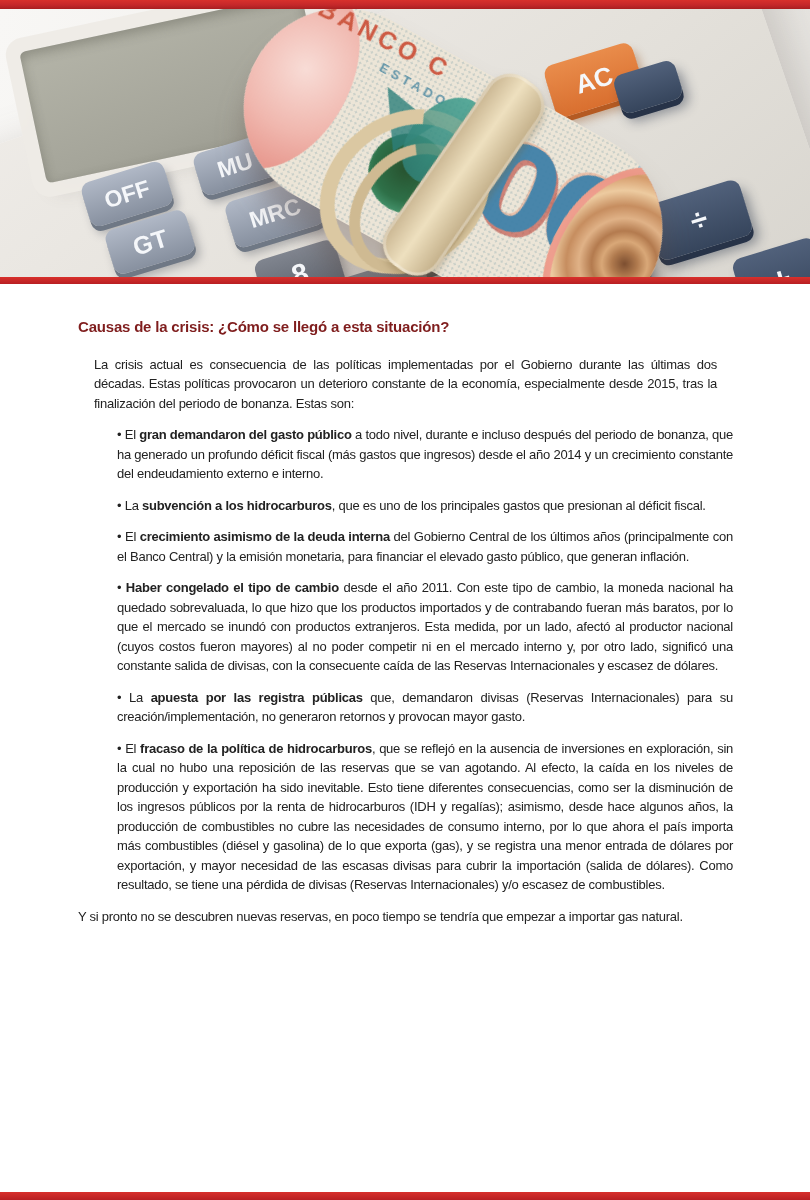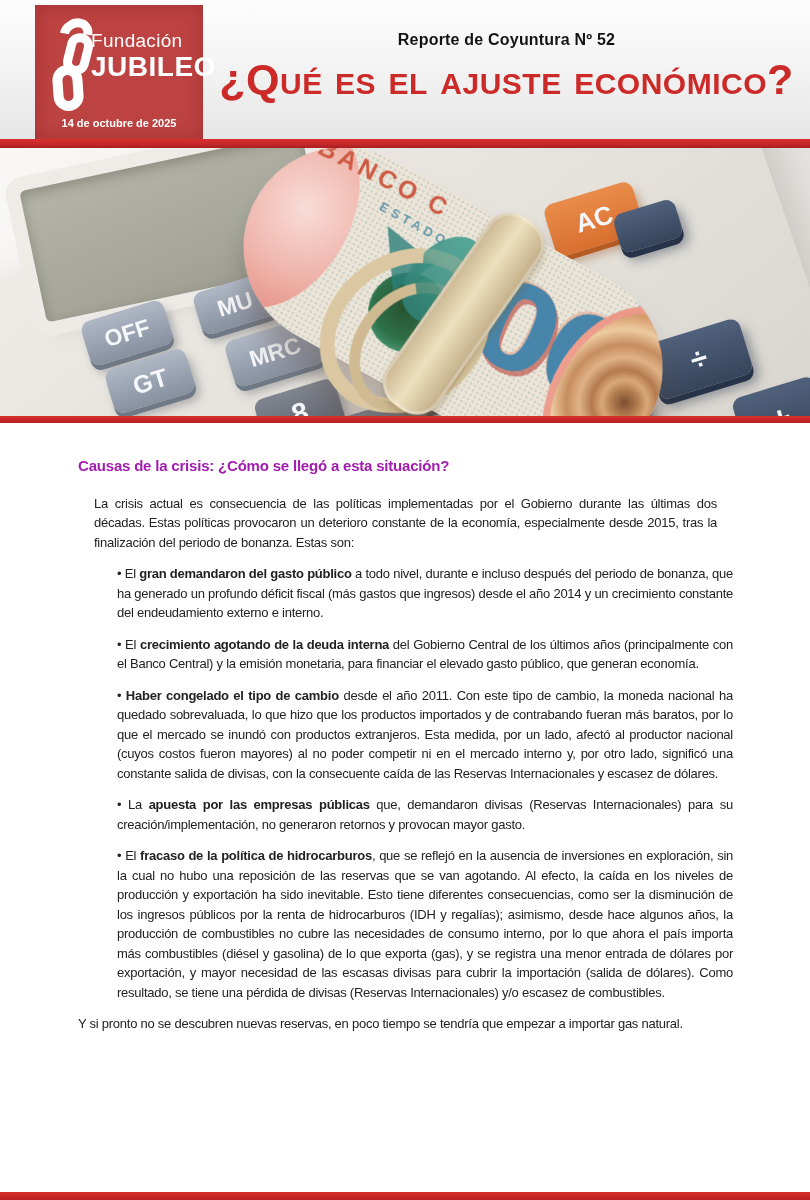--- a/index.html
+++ b/index.html
@@ -165,53 +165,35 @@
 
   .photo-bar { height:7px; flex:0 0 auto; background:linear-gradient(180deg,#d8302c,#b81f22); }
 
   
   .content {
     flex:0 0 auto; padding:33px 77px 0 78px;
     color:#222222; font-size:13px; letter-spacing:-0.25px;
     line-height:19.5px; text-align:justify;
   }
   .section-heading {
-    margin:0 0 18px; font-size:15px; font-weight:700; color:#a21caf;
+    margin:0 0 18px; font-size:15px; font-weight:700; color:#7f1d1d;
     letter-spacing:-0.2px; text-align:left;
   }
   .intro  { margin:0 16px 12px; }
   .bullet { margin:0 0 12px 39px; }
   .closing{ margin:10px 0 4px; text-align:left; }
   strong { font-weight:700; }
 
   .bottom-bar { margin-top:auto; height:8px; flex:0 0 auto; background:linear-gradient(180deg,#d8302c,#b81f22); }
 </style>
 </head>
 <body>
 
 <div class="page">
 
-  <header class="header">
-    <div class="logo-box">
-      <div class="chain-icon">
-        <div class="chain-hook"></div>
-        <div class="chain-link-a"></div>
-        <div class="chain-link-b"></div>
-      </div>
-      <div class="logo-text">
-        <div class="logo-line1">Fundación</div>
-        <div class="logo-line2">JUBILEO</div>
-      </div>
-      <div class="logo-date">14 de octubre de 2025</div>
-    </div>
-    <div class="titles">
-      <div class="report-label">Reporte de Coyuntura Nº 52</div>
-      <h1 class="main-title">¿Qué es el ajuste económico?</h1>
-    </div>
-  </header>
 
   <div class="red-band"></div>
 
   <figure class="photo" style="margin:0;">
     <div class="calc-body"></div>
     <div class="lcd"></div>
 
     <div class="key key-gray" style="left:84px;  top:162px; width:86px; height:46px; font-size:23px;">
         <span>OFF</span>
       </div>
@@ -272,26 +254,27 @@
   </figure>
 
   <div class="photo-bar"></div>
 
   <main class="content">
     <h2 class="section-heading">Causas de la crisis: ¿Cómo se llegó a esta situación?</h2>
     <p class="intro">La crisis actual es consecuencia de las políticas implementadas por el Gobierno durante las últimas dos décadas. Estas políticas provocaron un deterioro constante de la economía, especialmente desde 2015, tras la finalización del periodo de bonanza. Estas son:</p>
 
     <p class="bullet"><span>• </span><span>El </span><strong>gran demandaron del gasto público</strong><span> a todo nivel, durante e incluso después del periodo de bonanza, que ha generado un profundo déficit fiscal (más gastos que ingresos) desde el año 2014 y un crecimiento constante del endeudamiento externo e interno.</span></p>
 
-
-    <p class="bullet"><span>• </span><span>El </span><strong>crecimiento agotando de la deuda interna</strong><span> del Gobierno Central de los últimos años (principalmente con el Banco Central) y la emisión monetaria, para financiar el elevado gasto público, que generan economía.</span></p>
+    <p class="bullet"><span>• </span><span>La </span><strong>subvención a los hidrocarburos</strong><span>, que es uno de los principales gastos que presionan al déficit fiscal.</span></p>
+
+    <p class="bullet"><span>• </span><span>El </span><strong>crecimiento asimismo de la deuda interna</strong><span> del Gobierno Central de los últimos años (principalmente con el Banco Central) y la emisión monetaria, para financiar el elevado gasto público, que generan inflación.</span></p>
 
     <p class="bullet"><span>• </span><span></span><strong>Haber congelado el tipo de cambio</strong><span> desde el año 2011. Con este tipo de cambio, la moneda nacional ha quedado sobrevaluada, lo que hizo que los productos importados y de contrabando fueran más baratos, por lo que el mercado se inundó con productos extranjeros. Esta medida, por un lado, afectó al productor nacional (cuyos costos fueron mayores) al no poder competir ni en el mercado interno y, por otro lado, significó una constante salida de divisas, con la consecuente caída de las Reservas Internacionales y escasez de dólares.</span></p>
 
-    <p class="bullet"><span>• </span><span>La </span><strong>apuesta por las empresas públicas</strong><span> que, demandaron divisas (Reservas Internacionales) para su creación/implementación, no generaron retornos y provocan mayor gasto.</span></p>
+    <p class="bullet"><span>• </span><span>La </span><strong>apuesta por las registra públicas</strong><span> que, demandaron divisas (Reservas Internacionales) para su creación/implementación, no generaron retornos y provocan mayor gasto.</span></p>
 
     <p class="bullet"><span>• </span><span>El </span><strong>fracaso de la política de hidrocarburos</strong><span>, que se reflejó en la ausencia de inversiones en exploración, sin la cual no hubo una reposición de las reservas que se van agotando. Al efecto, la caída en los niveles de producción y exportación ha sido inevitable. Esto tiene diferentes consecuencias, como ser la disminución de los ingresos públicos por la renta de hidrocarburos (IDH y regalías); asimismo, desde hace algunos años, la producción de combustibles no cubre las necesidades de consumo interno, por lo que ahora el país importa más combustibles (diésel y gasolina) de lo que exporta (gas), y se registra una menor entrada de dólares por exportación, y mayor necesidad de las escasas divisas para cubrir la importación (salida de dólares). Como resultado, se tiene una pérdida de divisas (Reservas Internacionales) y/o escasez de combustibles.</span></p>
 
     <p class="closing">Y si pronto no se descubren nuevas reservas, en poco tiempo se tendría que empezar a importar gas natural.</p>
   </main>
 
   <footer class="bottom-bar"></footer>
 
 </div>
 

